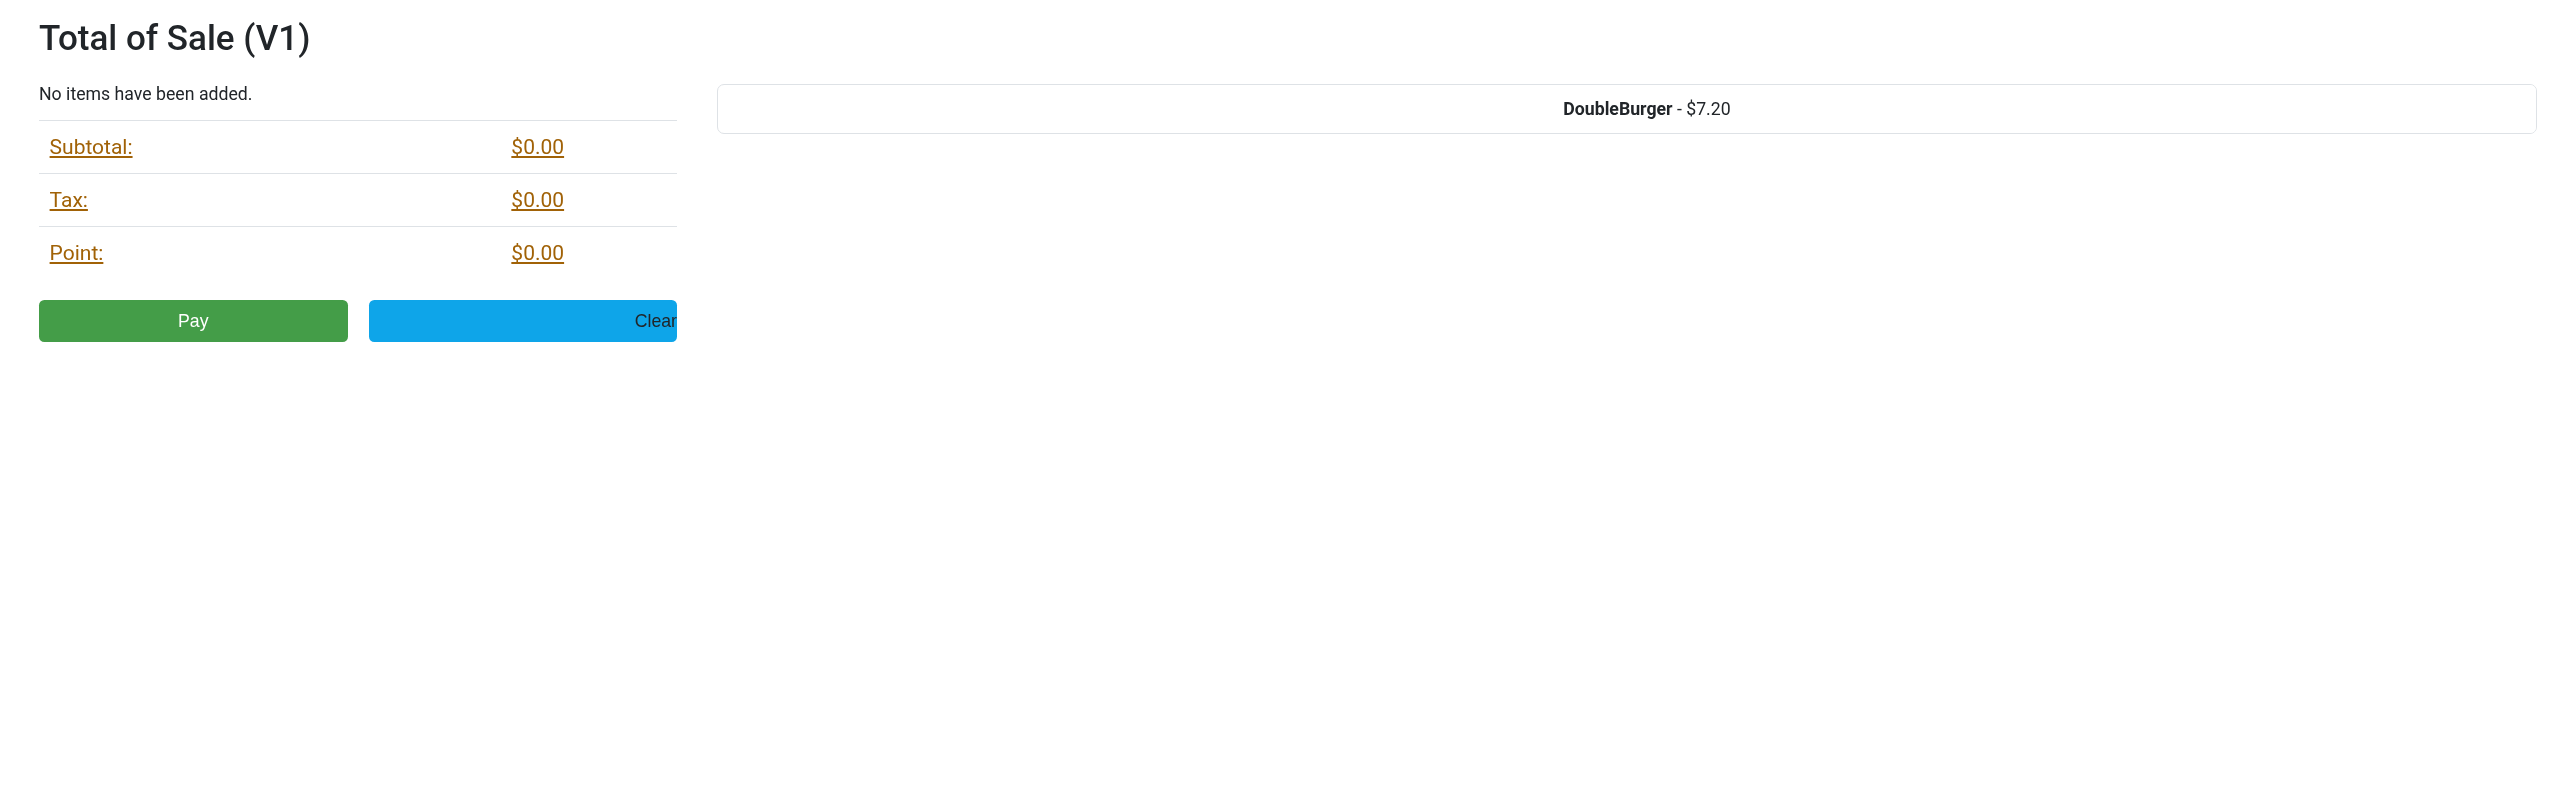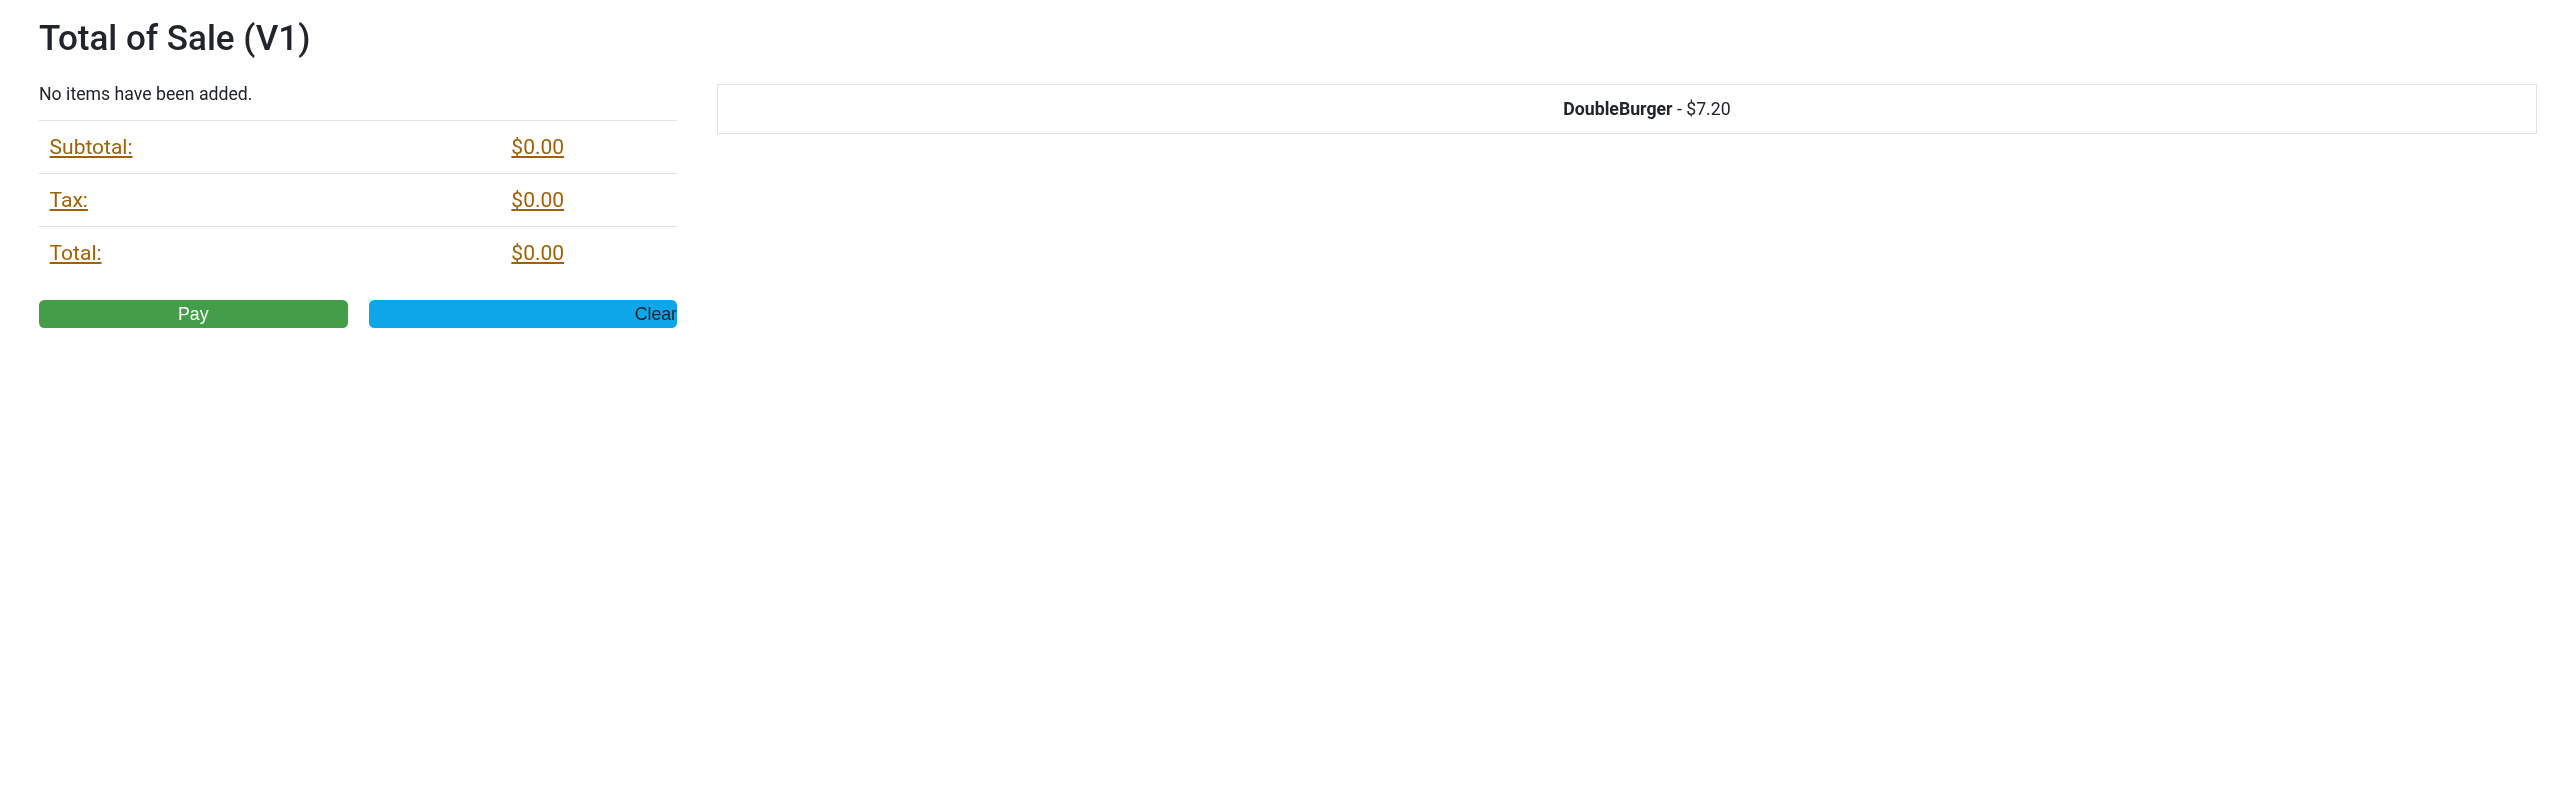--- a/index.html
+++ b/index.html
@@ -55,21 +55,21 @@
       text-align: center;
       padding-left: 0;
     }
     .button-row {
       display: flex;
       gap: 21px;
       margin-top: 21px;
     }
     .btn {
       flex: 1;
-      padding: 2px 0;
+      padding: 9px 0;
       font-size: 17.7px;
       border: none;
       border-radius: 5.3px;
       cursor: pointer;
       text-align: center;
       line-height: 1.4;
     }
     .btn-pay {
       background: #43a047;
       background: #198754;
@@ -91,21 +91,21 @@
       background-color: #449d48;
       color: #ffffff;
     }
     .btn-clear {
       background-color: #0ea5e9;
       color: #212529;
       text-align: right;
     }
     .menu-list {
       border: 0.9px solid #dee2e6;
-      border-radius: 0;
+      border-radius: 7px;
       overflow: hidden;
       padding-left: 40px;
     }
     .menu-item {
       padding: 14px 17.7px;
       text-align: center;
       font-size: 17.7px;
       color: #212529;
       cursor: pointer;
       background: #fff;
@@ -130,21 +130,21 @@
       <tbody>
         <tr>
           <td style="width:58%">Subtotal:</td>
           <td class="amount">$0.00</td>
         </tr>
         <tr>
           <td>Tax:</td>
           <td class="amount">$0.00</td>
         </tr>
         <tr>
-          <td>Total:</td>
+          <td>Point:</td>
           <td class="amount">$0.00</td>
         </tr>
       </tbody>
     </table>
 
     <div class="button-row">
       <button class="btn btn-pay">Pay</button>
       <button class="btn btn-clear">Clear</button>
     </div>
   </div>

